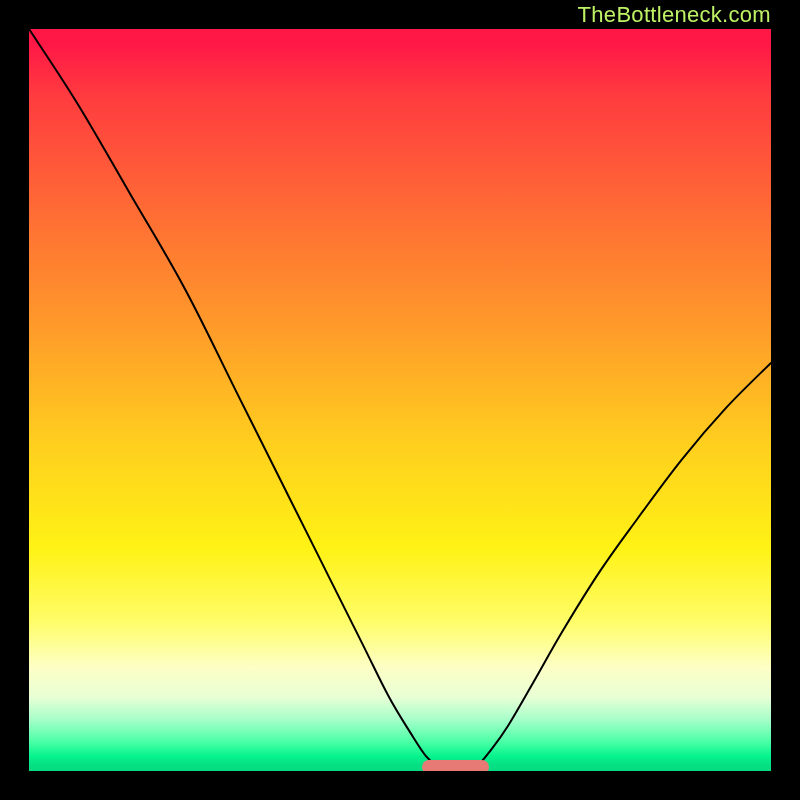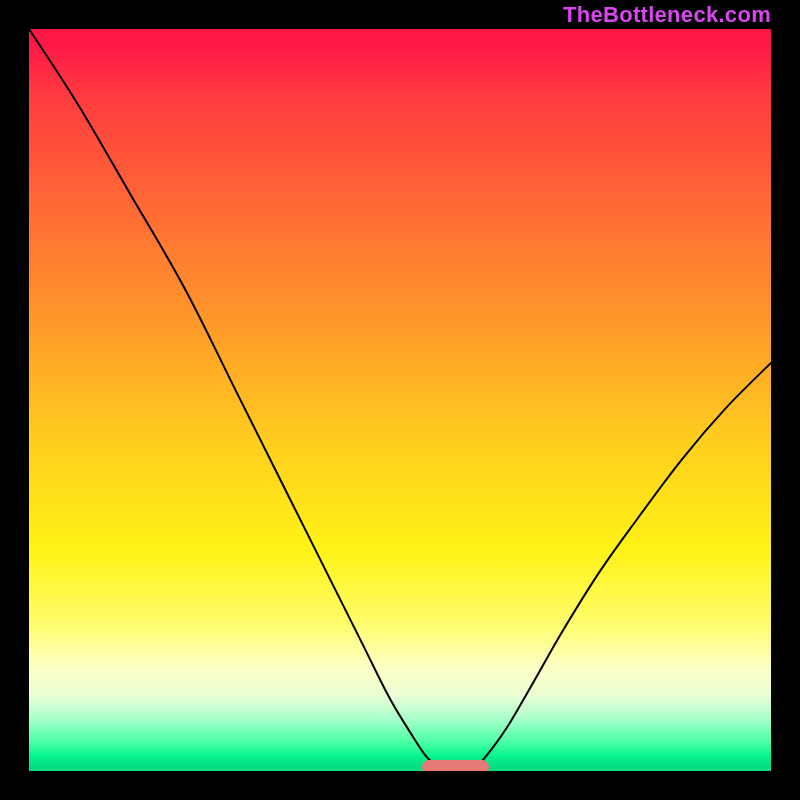--- a/index.html
+++ b/index.html
@@ -40,24 +40,24 @@
       #06f48e 98%,
       #06e285 99%,
       #06da80 100%
     );
     overflow: hidden;
   }
   .watermark {
     position: absolute;
     top: 2px;
     right: 29px;
-    color: #d946ef;
+    color: #bef264;
     font-size: 22px;
     letter-spacing: 0.3px;
-    font-weight: 700;
+    font-weight: 400;
     user-select: none;
   }
   .marker {
     position: absolute;
     height: 14px;
     border-radius: 8px;
     background: #e77a74;
   }
   svg.curve {
     position: absolute;

